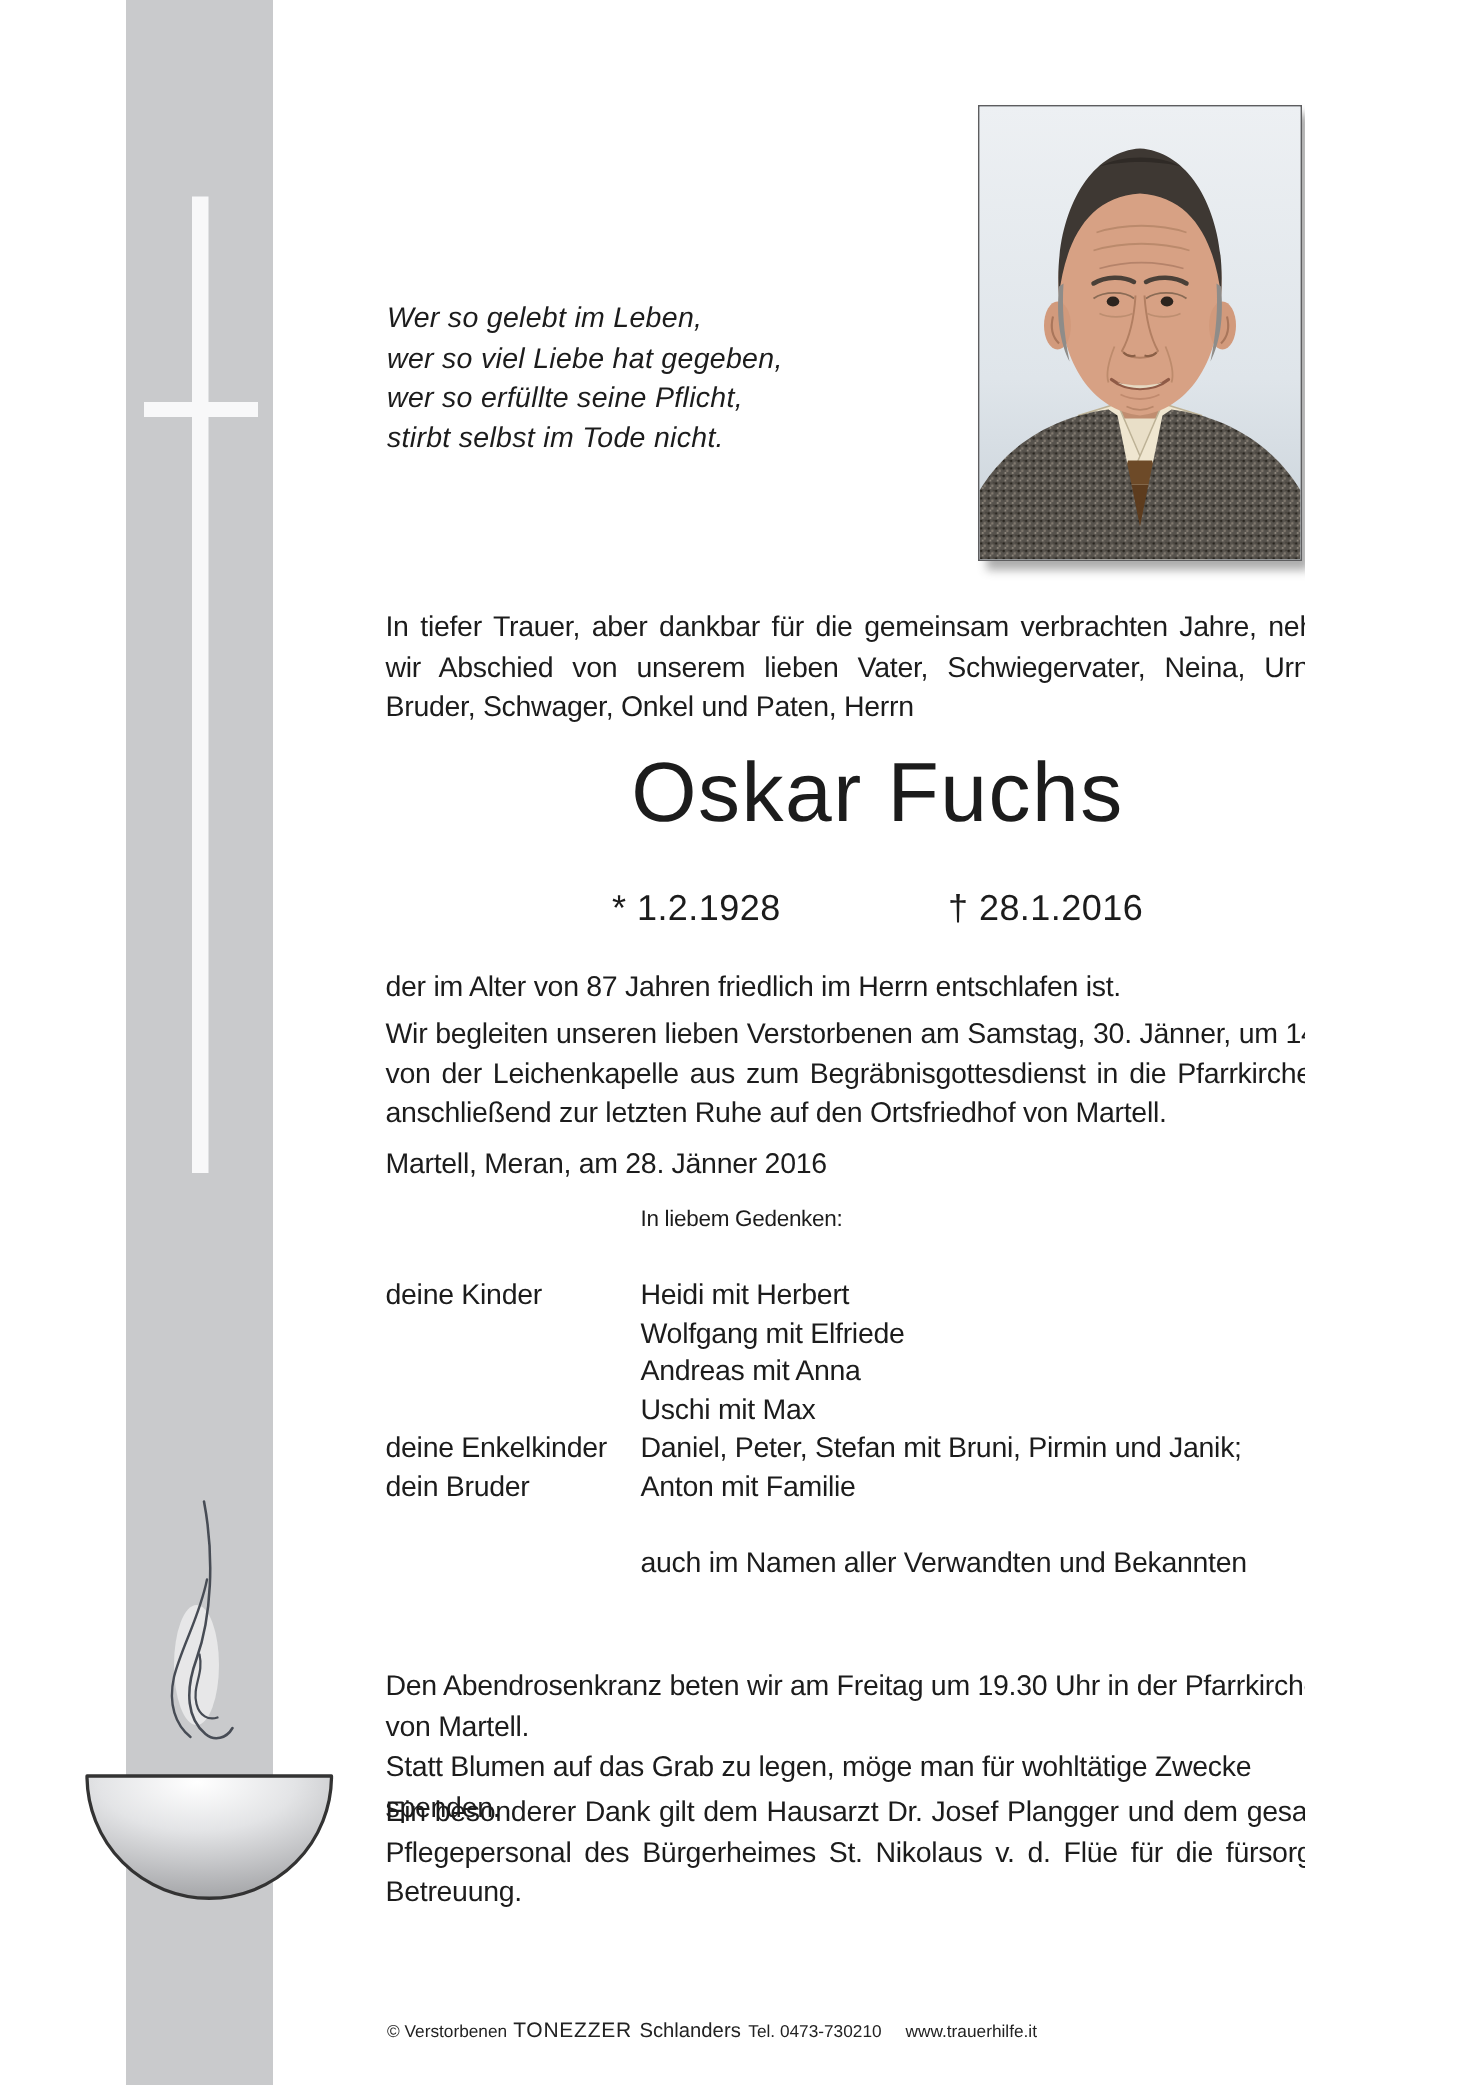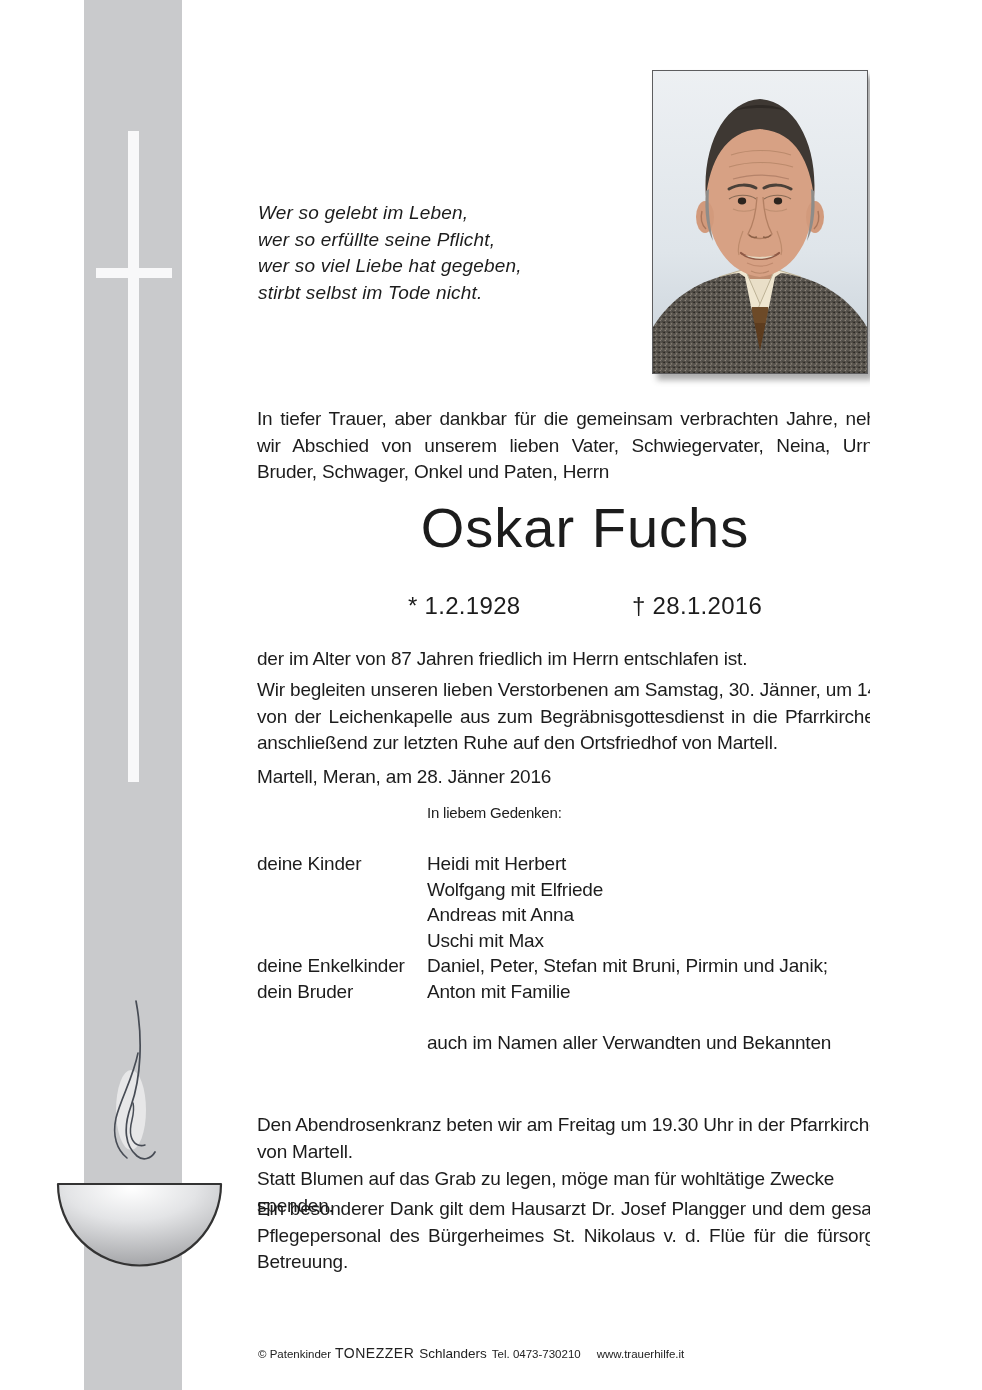--- a/index.html
+++ b/index.html
@@ -128,22 +128,22 @@
       <path d="M124,160 C128,170 130,178 128,184" stroke="#bd8b6c" stroke-width="1.2" fill="none"></path>
       <path d="M88,182 C98,190 116,190 126,182" stroke="#8f5a46" stroke-width="2.2" fill="none" stroke-linecap="round"></path>
       <path d="M92,184 C100,189 114,189 122,184 C114,186.5 100,186.5 92,184 Z" fill="#e6d9c2"></path>
       <path d="M94,192 C102,196 112,196 120,192" stroke="#c08a6e" stroke-width="1.3" fill="none"></path>
       <path d="M98,200 C104,203 110,203 116,200" stroke="#b9876a" stroke-width="1.1" fill="none"></path>
     </svg>
   </div>
 
   <div class="poem">
     <div>Wer so gelebt im Leben,</div>
+    <div>wer so viel Liebe hat gegeben,</div>
     <div>wer so erfüllte seine Pflicht,</div>
-    <div>wer so viel Liebe hat gegeben,</div>
     <div>stirbt selbst im Tode nicht.</div>
   </div>
 
   <div class="txt just intro">In tiefer Trauer, aber dankbar für die gemeinsam verbrachten Jahre, nehmen wir Abschied von unserem lieben Vater, Schwiegervater, Neina, Urneina, Bruder, Schwager, Onkel und Paten, Herrn</div>
 
   <div class="name">Oskar Fuchs</div>
 
   <div class="dates">
     <span class="birth">* 1.2.1928</span>
     <span class="death">† 28.1.2016</span>
@@ -187,16 +187,16 @@
       <span></span>
       <span>auch im Namen aller Verwandten und Bekannten</span>
     </div>
   </div>
 
   <div class="txt n1">Den Abendrosenkranz beten wir am Freitag um 19.30 Uhr in der Pfarrkirche von Martell.</div>
   <div class="txt just n3">Ein besonderer Dank gilt dem Hausarzt Dr. Josef Plangger und dem gesamten Pflegepersonal des Bürgerheimes St. Nikolaus v. d. Flüe für die fürsorgliche Betreuung.</div>
   <div class="txt n2">Statt Blumen auf das Grab zu legen, möge man für wohltätige Zwecke spenden.</div>
 
   <div class="footer">
-    <span>© Patenkinder</span><span class="brand">TONEZZER</span><span class="city">Schlanders</span><span class="tel">Tel. 0473-730210</span><span class="web">www.trauerhilfe.it</span>
+    <span>© Verstorbenen</span><span class="brand">TONEZZER</span><span class="city">Schlanders</span><span class="tel">Tel. 0473-730210</span><span class="web">www.trauerhilfe.it</span>
   </div>
 
 </div>
 
 </body></html>

